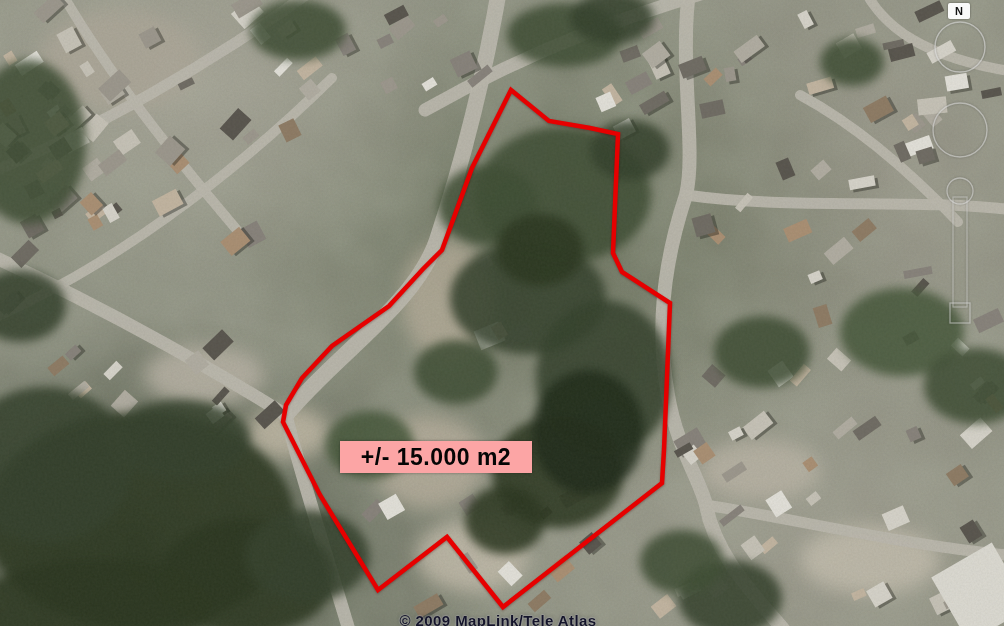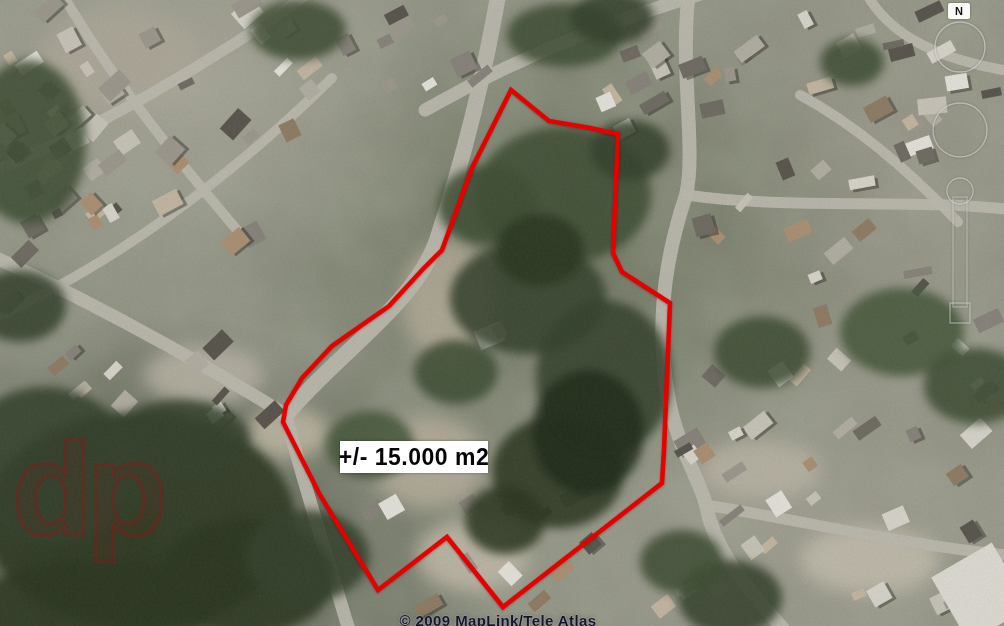--- a/index.html
+++ b/index.html
@@ -354,27 +354,26 @@
         <ellipse cx="902" cy="332" rx="62" ry="44" fill="#46573a" opacity="0.88"></ellipse>
         <ellipse cx="976" cy="386" rx="52" ry="38" fill="#3d4c33" opacity="0.88"></ellipse>
         <ellipse cx="730" cy="598" rx="52" ry="38" fill="#33402b" opacity="0.88"></ellipse>
         <ellipse cx="682" cy="562" rx="42" ry="32" fill="#3d4c33" opacity="0.88"></ellipse>
         <ellipse cx="852" cy="62" rx="32" ry="24" fill="#3d4c33" opacity="0.88"></ellipse>
       </g>
     <rect x="0" y="0" width="1004" height="626" filter="url(#grainL)" opacity="0.12"></rect>
     <rect x="0" y="0" width="1004" height="626" filter="url(#grainD)" opacity="0.20"></rect>
   </svg>
 
-  <div class="agency-watermark">dp</div>
 
   <svg id="overlay" width="1004" height="626" viewBox="0 0 1004 626">
     <polygon id="parcel-polygon" fill="none" stroke-linejoin="miter" points="511,90 549,121 590,128 618,134 613,253 622,272 670,303 664,450 662,483 503,607 447,537 378,590 320,495 283,422 286,405 302,378 332,346 389,306 423,269 442,250 472,168" stroke="#e60000" stroke-width="4.5"></polygon>
   </svg>
 
-  <div class="area-label" id="area-label" style="left: 340px; top: 441px; width: 148px; height: 32px; background: #ffffff; color: rgb(5, 5, 5);">+/- 15.000 m2</div>
+  <div class="area-label" id="area-label" style="left: 340px; top: 441px; width: 192px; height: 32px; background: #fca5a5; color: rgb(5, 5, 5);">+/- 15.000 m2</div>
 
   <svg id="hud" width="75" height="340" viewBox="0 0 75 340">
     <circle cx="35" cy="47" r="25" fill="none" stroke="rgba(235,235,235,.55)" stroke-width="1.4"></circle>
     <circle cx="35" cy="130" r="27" fill="none" stroke="rgba(235,235,235,.5)" stroke-width="1.4"></circle>
     <circle cx="35" cy="191" r="13" fill="none" stroke="rgba(235,235,235,.5)" stroke-width="1.3"></circle>
     <rect x="28" y="197" width="14" height="110" fill="none" stroke="rgba(235,235,235,.42)" stroke-width="1.2"></rect>
     <rect x="25" y="303" width="20" height="20" fill="none" stroke="rgba(235,235,235,.5)" stroke-width="1.3"></rect>
   </svg>
   <div class="north-box">N</div>
 

